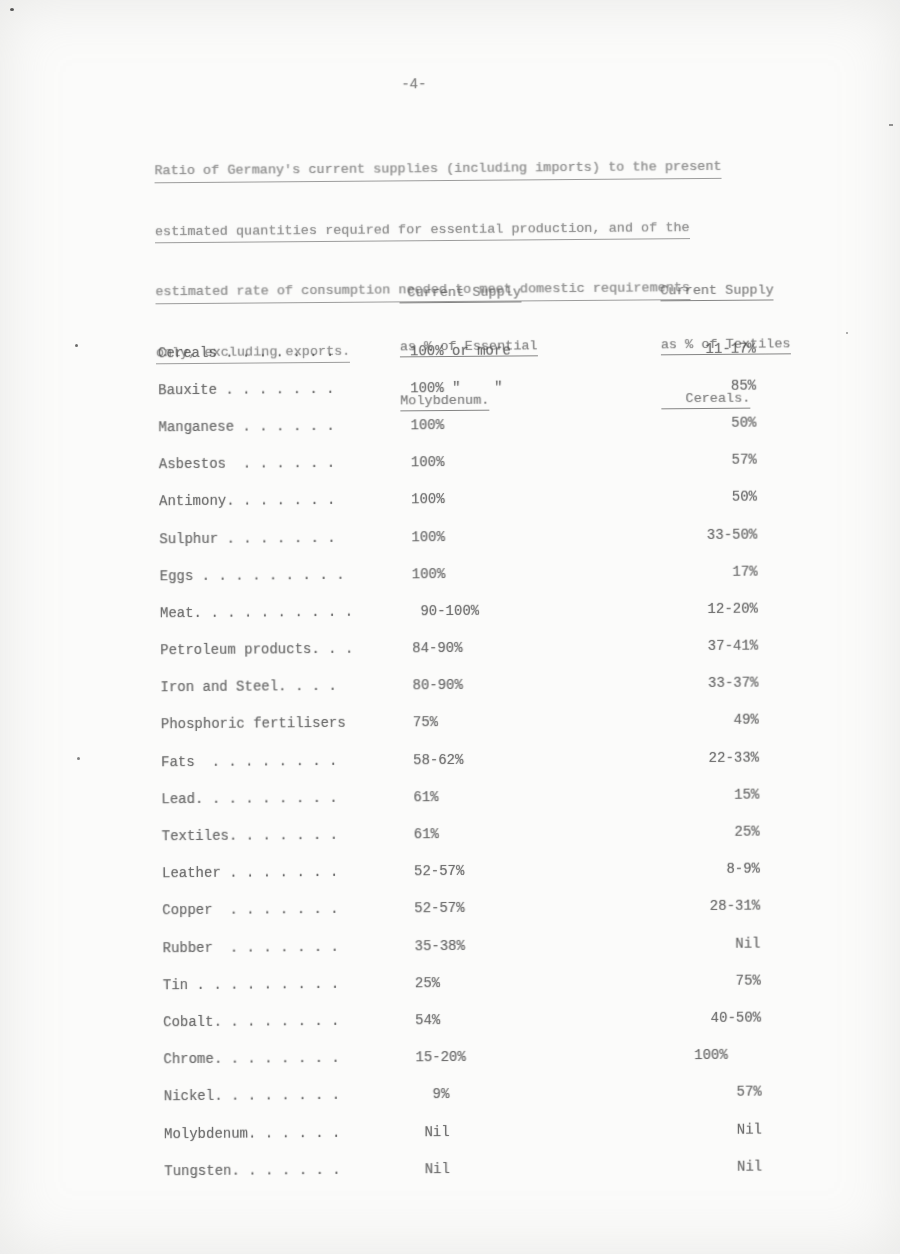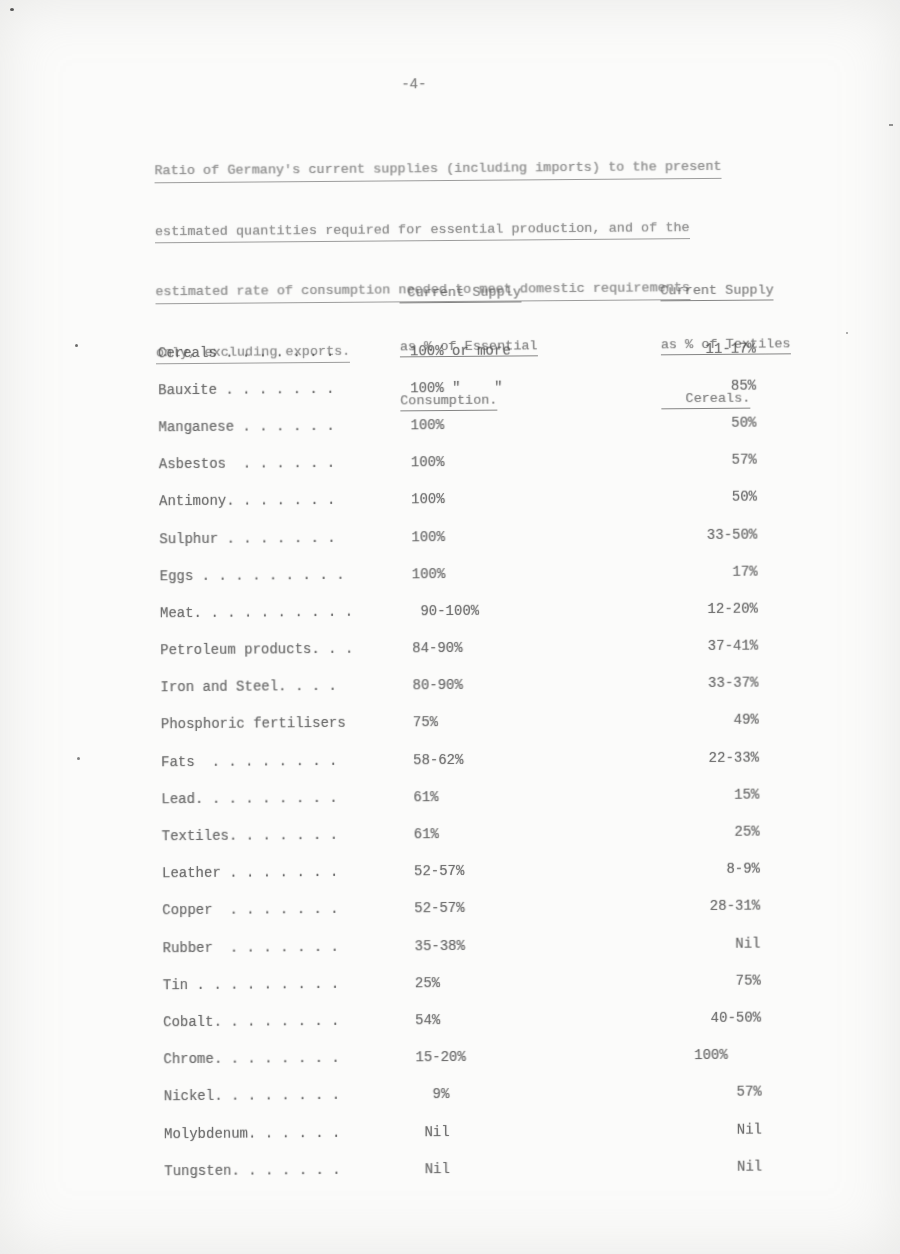--- a/index.html
+++ b/index.html
@@ -79,21 +79,21 @@
     <span class="heading-line"><span>Ratio of Germany's current supplies (including imports) to the present</span></span>
     <span class="heading-line"><span>estimated quantities required for essential production, and of the</span></span>
     <span class="heading-line"><span>estimated rate of consumption needed to meet domestic requirements</span></span>
     <span class="heading-line"><span>only, excluding exports.</span></span>
   </div>
 
   <div class="col-headers">
     <div class="col-head supply typed">
       <span class="hline"><span> Current Supply</span></span>
       <span class="hline"><span>as % of Essential</span></span>
-      <span class="hline"><span>Consumption.</span></span>
+      <span class="hline"><span>Molybdenum.</span></span>
     </div>
     <div class="col-head imports typed">
       <span class="hline"><span>Current Supply</span></span>
       <span class="hline"><span>as % of Textiles</span></span>
       <span class="hline"><span>   Cereals.</span></span>
     </div>
   </div>
 
   <div class="commodity-table typed">
       <div class="t-row"><span class="cell-label">Cereals . . . . . . .</span><span class="cell-supply">100% or more</span><span class="cell-imports">11-17%</span></div>

